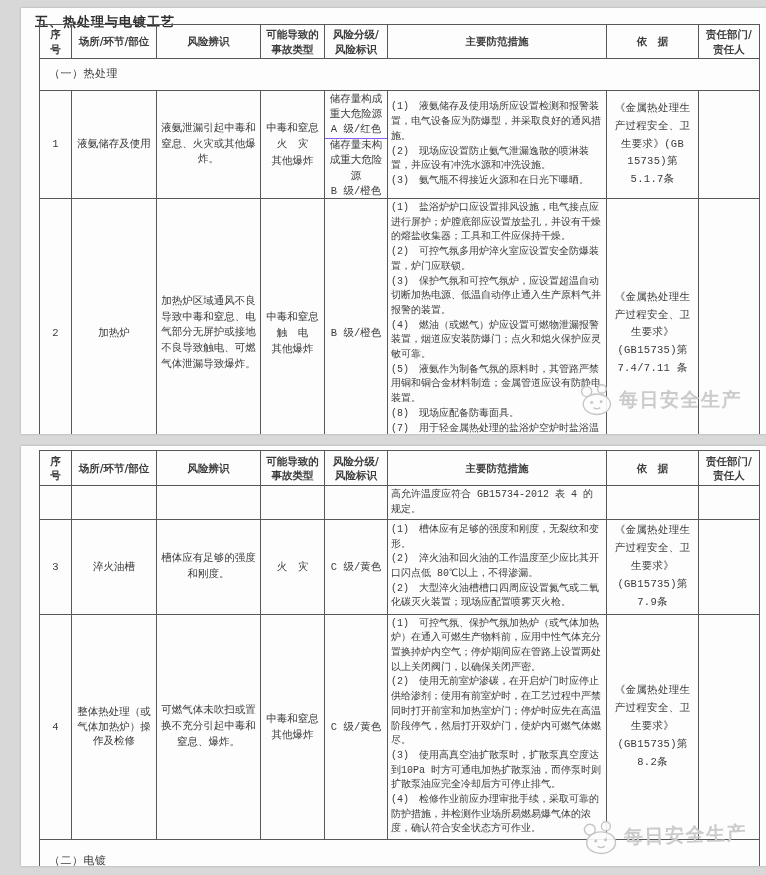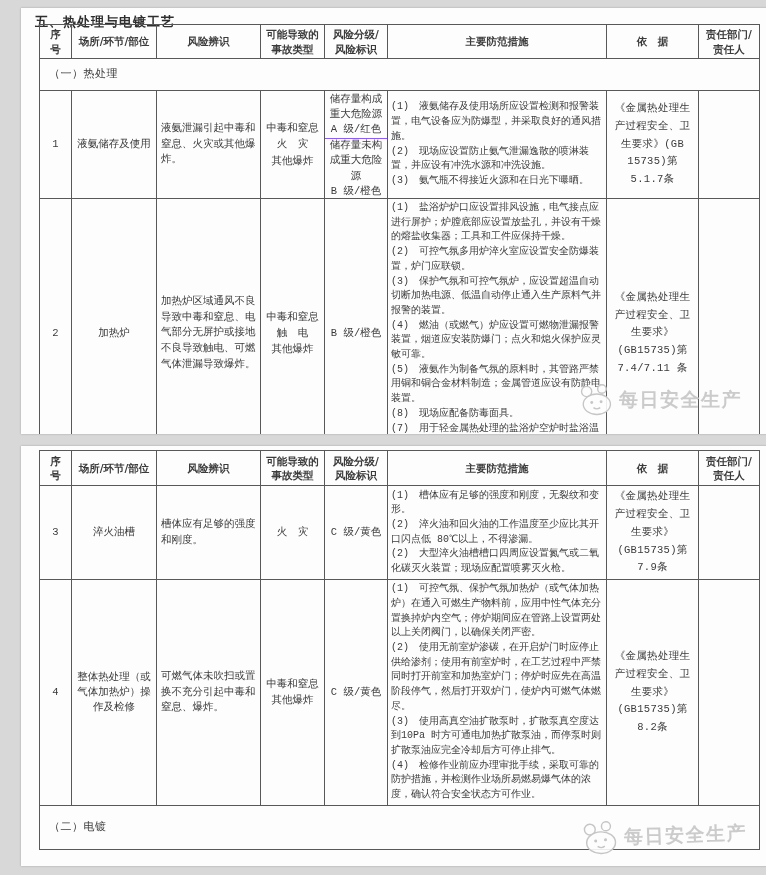--- a/index.html
+++ b/index.html
@@ -14,21 +14,21 @@
   #page2{top:446px;height:420px;}
   .doc-title{position:absolute;left:14px;top:5px;font-size:13px;font-weight:bold;letter-spacing:1px;color:#2e2e2e;}
   table{border-collapse:collapse;table-layout:fixed;position:absolute;left:18px;width:720px;}
   #t1{top:16px;}
   #t2{top:4px;}
   td,th{border:1px solid #585858;overflow:hidden;padding:1px 3px;vertical-align:middle;
         font-size:10.5px;line-height:1.4;}
   th{font-weight:bold;text-align:center;white-space:pre-line;line-height:1.35;padding:1px 1px;}
   td{text-align:center;font-family:Liberation Mono, monospace;}
   .c-pre{white-space:pre-line;line-height:1.55;}
-  .c-risk{text-align:left;line-height:1.5;padding:12px 4px;}
+  .c-risk{text-align:center;line-height:1.5;padding:12px 4px;}
   .c-measures{text-align:left;vertical-align:middle;padding:2px 3px;}
   .c-basis{text-align:center;line-height:1.7;padding:2px 4px;letter-spacing:.3px;}
   .measure{margin:0;font-size:10px;line-height:14.7px;}
   .section-cell{text-align:left;padding-left:9px;font-size:11px;letter-spacing:.5px;}
   .grade-split{padding:0;vertical-align:top;}
   .gs{display:flex;align-items:center;justify-content:center;white-space:pre-line;line-height:1.45;}
   .gs-top{height:47px;border-bottom:1px solid #8b5cf6;}
   .gs-bottom{height:59px;}
   .watermark{position:absolute;display:flex;align-items:center;z-index:9;pointer-events:none;color:#cbcbcb;}
   #wm1{left:577px;top:383px;}
@@ -142,20 +142,32 @@
       <th>风险辨识</th>
       <th>可能导致的
 事故类型</th>
       <th>风险分级/
 风险标识</th>
       <th>主要防范措施</th>
       <th>依　据</th>
       <th>责任部门/
 责任人</th>
     </tr>
+    <tr style="height:22px">
+      <td></td>
+      <td></td>
+      <td></td>
+      <td></td>
+      <td></td>
+      <td class="c-measures">
+        <p class="measure">高允许温度应符合 GB15734-2012 表 4 的规定。</p>
+      </td>
+      <td></td>
+      <td></td>
+    </tr>
     <tr style="height:78px">
       <td>3</td>
       <td>淬火油槽</td>
       <td class="c-risk">槽体应有足够的强度和刚度。</td>
       <td class="c-pre">火　灾</td>
       <td class="c-pre">C 级/黄色</td>
       <td class="c-measures">
         <p class="measure">(1)　槽体应有足够的强度和刚度，无裂纹和变形。</p>
         <p class="measure">(2)　淬火油和回火油的工作温度至少应比其开口闪点低 80℃以上，不得渗漏。</p>
         <p class="measure">(2)　大型淬火油槽槽口四周应设置氮气或二氧化碳灭火装置；现场应配置喷雾灭火枪。</p>

